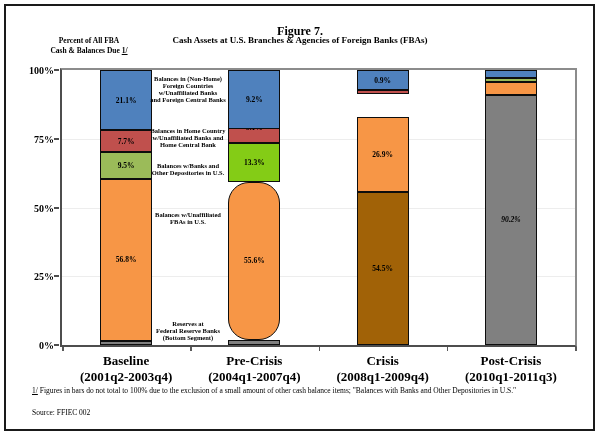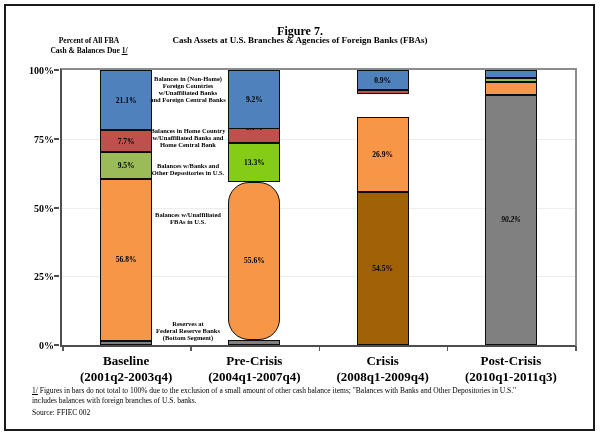--- a/index.html
+++ b/index.html
@@ -128,16 +128,16 @@
 w/Unaffiliated Banks and
 Home Central Bank</div>
   <div class="ann ann2">Balances w/Banks and
 Other Depositories in U.S.</div>
   <div class="ann ann3">Balances w/Unaffiliated
 FBAs in U.S.</div>
   <div class="ann ann4">Reserves at
 Federal Reserve Banks
 (Bottom Segment)</div>
 
-  <div class="footnote"><span class="u">1/</span><span> Figures in bars do not total to 100% due to the exclusion of a small amount of other cash balance items; "Balances with Banks and Other Depositories in U.S."</span><br><span>includes balances with foreign branches of U.S. banks.</span></div>
+  <div class="footnote"><span class="u">1/</span><span> Figures in bars do not total to 100% due to the exclusion of a small amount of other cash balance items; "Balances with Banks and Other Depositories in U.S."</span><br></div>
 
   <div class="source">Source: FFIEC 002</div>
 </div>
 
 </body></html>

